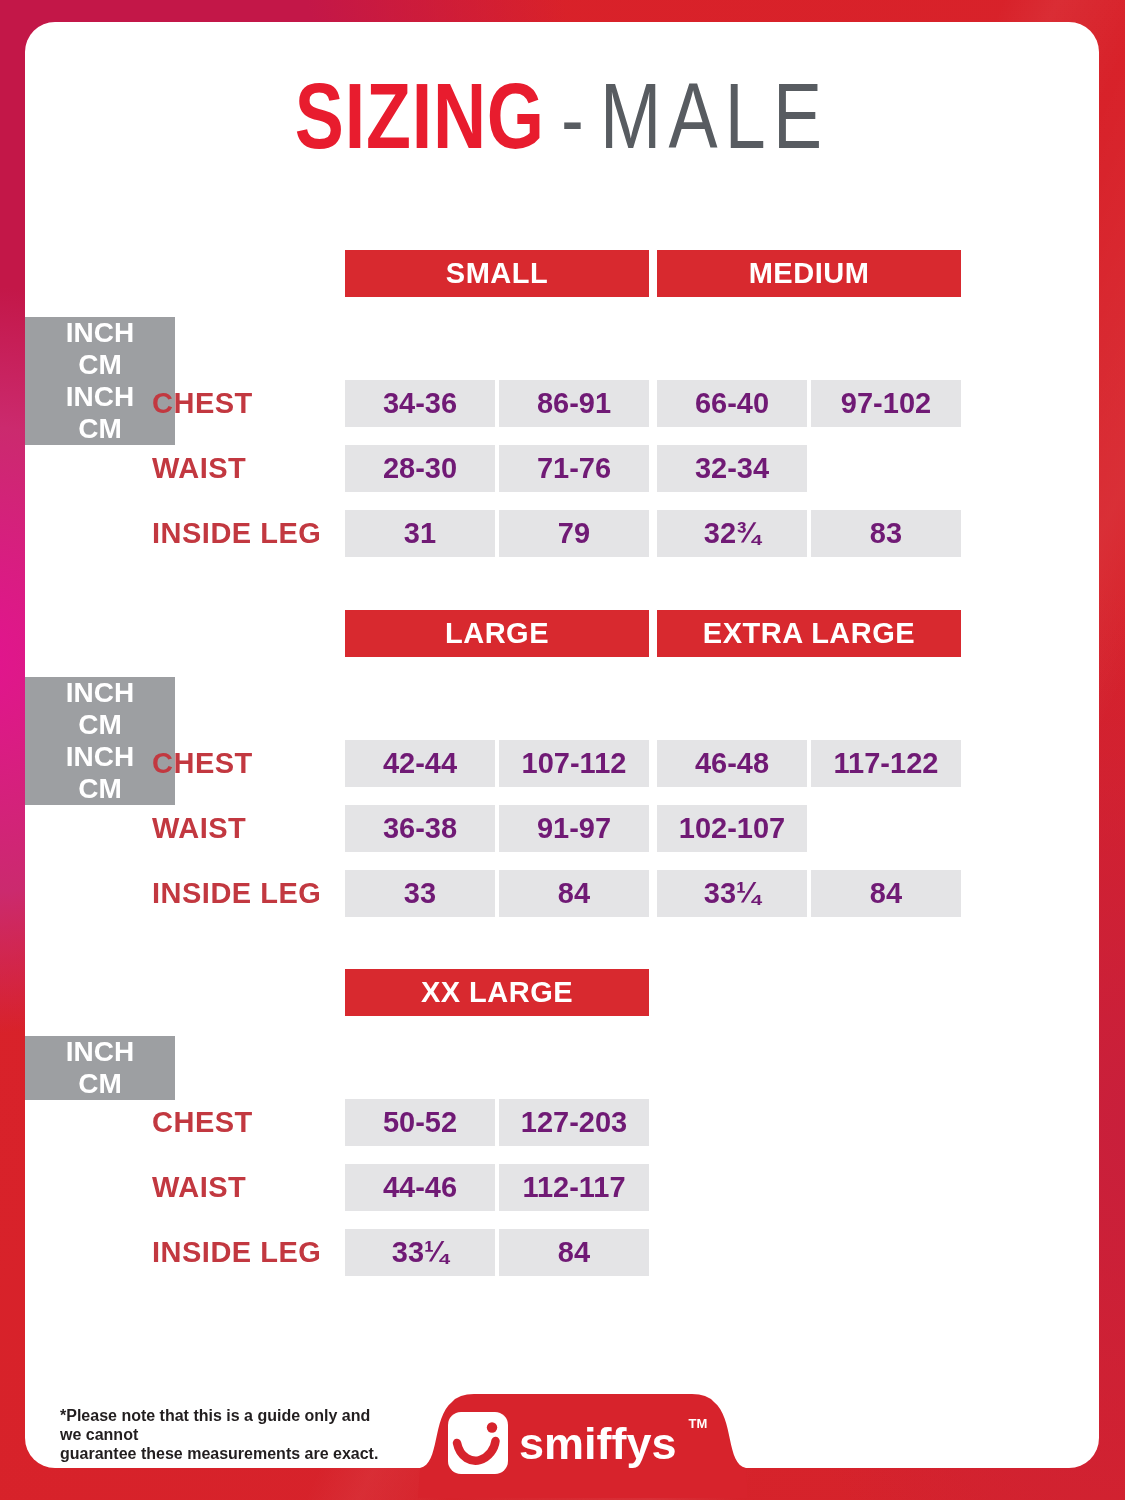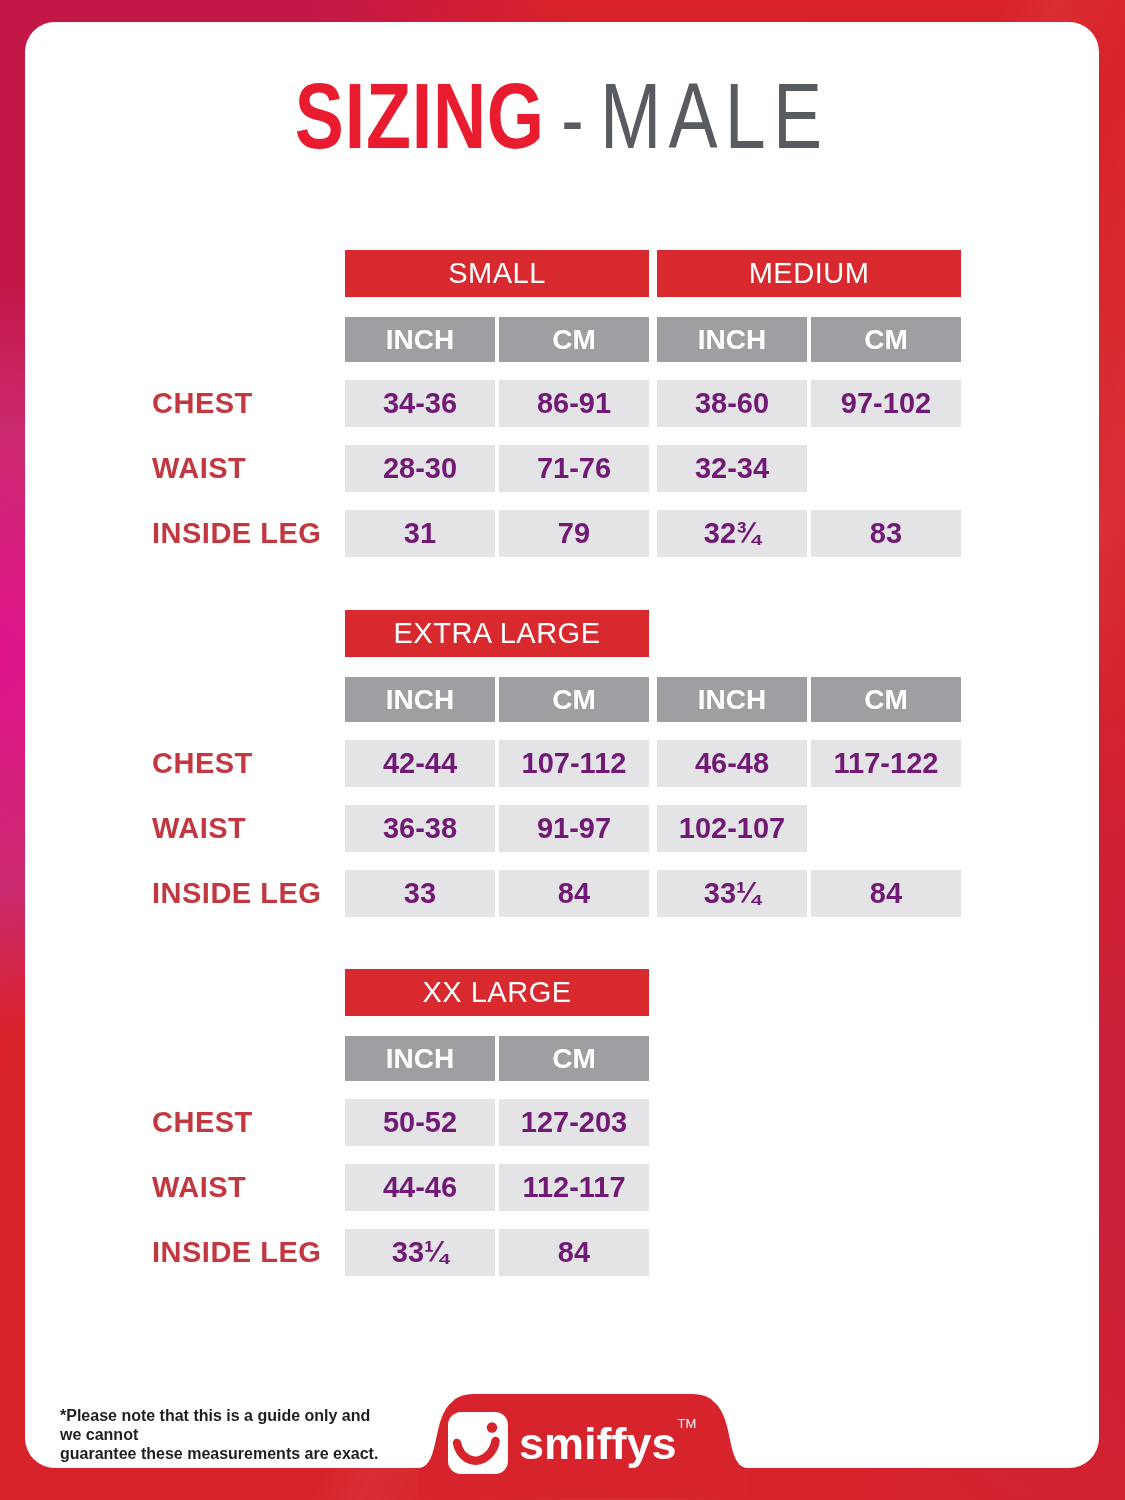--- a/index.html
+++ b/index.html
@@ -29,32 +29,32 @@
     transform:scaleX(0.8);transform-origin:center top;
   }
   .t-red{font-size:92px;font-weight:bold;color:var(--title_red);letter-spacing:1px;}
   .t-sep{font-size:84px;font-weight:400;color:var(--title_gray);margin:0 16px;}
   .t-gray{font-size:92px;font-weight:300;color:var(--title_gray);letter-spacing:9px;}
   
   .stable{position:absolute;left:0;width:100%;}
   .t1{top:228px;} .t2{top:588px;} .t3{top:947px;}
   .row{display:flex;}
   .hrow{height:47px;margin-bottom:20px;}
-  .urow{height:45px;margin-bottom:18px;}
+  .urow{height:45px;margin-bottom:18px;flex-direction:column;}
   .drow{height:47px;margin-bottom:18px;border-radius:19px;}
   .spacer{width:320px;flex:none;}
   .lbl{
     width:320px;flex:none;box-sizing:border-box;padding-left:127px;
     display:flex;align-items:center;
     font-size:29px;font-weight:bold;color:var(--label_red);letter-spacing:0.5px;
   }
   .shdr{
     width:304px;flex:none;background:var(--header_red);
     display:flex;align-items:center;justify-content:center;
-    color:#ffffff;font-size:29px;font-weight:normal;letter-spacing:0.5px;
+    color:#ffffff;font-size:29px;font-weight:bold;letter-spacing:0.5px;
   }
   .uhdr{
     width:150px;flex:none;background:var(--unit_gray);
     display:flex;align-items:center;justify-content:center;
     color:#ffffff;font-size:28px;font-weight:bold;
   }
   .cell{
     width:150px;flex:none;background:var(--cell_gray);
     display:flex;align-items:center;justify-content:center;
     color:#701a75;font-size:29px;font-weight:bold;
@@ -67,21 +67,21 @@
     font-weight:bold;color:var(--note_color);
   }
   .logo-tab{position:absolute;left:393px;top:1370px;width:330px;height:106px;}
   .tab-shape{position:absolute;left:0;top:0;width:100%;height:100%;display:block;}
   .logo-row{position:absolute;left:30px;top:20px;height:62px;display:flex;align-items:center;}
   .smile-box{width:60px;height:62px;flex:none;display:block;}
   .brand-text{
     color:#ffffff;font-size:45px;font-weight:bold;margin-left:11px;
     letter-spacing:0px;line-height:1;white-space:nowrap;
   }
-  .tm{font-size:13px;font-weight:normal;vertical-align:top;position:relative;top:-4px;margin-left:1px;}
+  .tm{font-size:13px;font-weight:bold;vertical-align:top;position:relative;top:-4px;margin-left:12px;}
 </style>
 </head>
 <body>
 
 <div class="frame">
   <div class="card">
 
     <div class="title">
       <span class="t-red">SIZING</span>
       <span class="t-sep">-</span>
@@ -98,41 +98,42 @@
         <div class="spacer"></div>
         <div class="uhdr mr4">INCH</div>
         <div class="uhdr mr8">CM</div>
         <div class="uhdr mr4">INCH</div>
         <div class="uhdr">CM</div>
       </div>
       <div class="row drow">
         <div class="lbl">CHEST</div>
         <div class="cell mr4">34-36</div>
         <div class="cell mr8">86-91</div>
-        <div class="cell mr4">38-60</div>
+        <div class="cell mr4">66-40</div>
         <div class="cell">97-102</div>
       </div>
       <div class="row drow">
         <div class="lbl">WAIST</div>
         <div class="cell mr4">28-30</div>
         <div class="cell mr8">71-76</div>
         <div class="cell mr4">32-34</div>
       </div>
       <div class="row drow">
         <div class="lbl">INSIDE LEG</div>
         <div class="cell mr4">31</div>
         <div class="cell mr8">79</div>
         <div class="cell mr4">32¾</div>
         <div class="cell">83</div>
       </div>
     </div>
 
     <div class="stable t2">
       <div class="row hrow">
         <div class="spacer"></div>
+        <div class="shdr mr8">LARGE</div>
         <div class="shdr">EXTRA LARGE</div>
       </div>
       <div class="row urow">
         <div class="spacer"></div>
         <div class="uhdr mr4">INCH</div>
         <div class="uhdr mr8">CM</div>
         <div class="uhdr mr4">INCH</div>
         <div class="uhdr">CM</div>
       </div>
       <div class="row drow">

